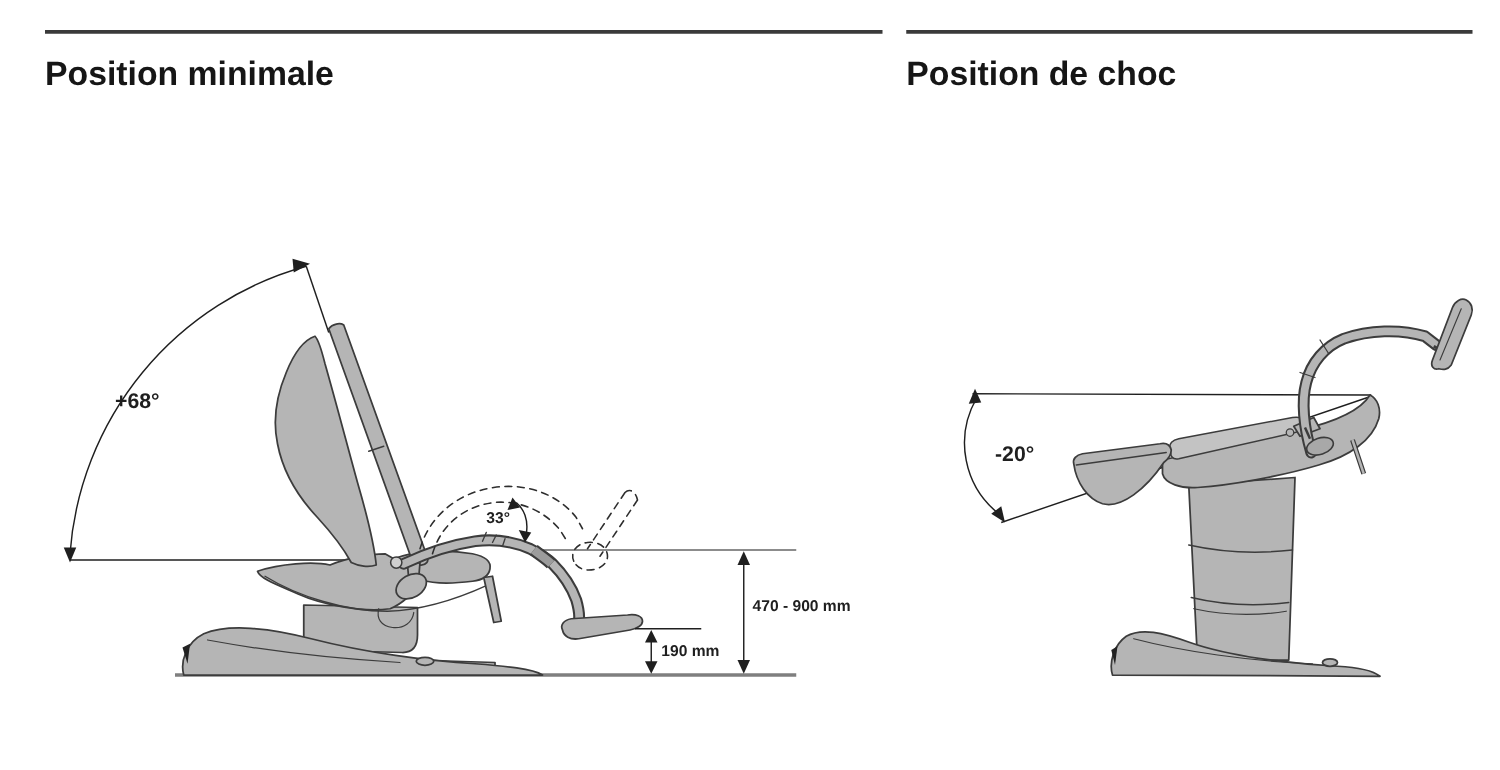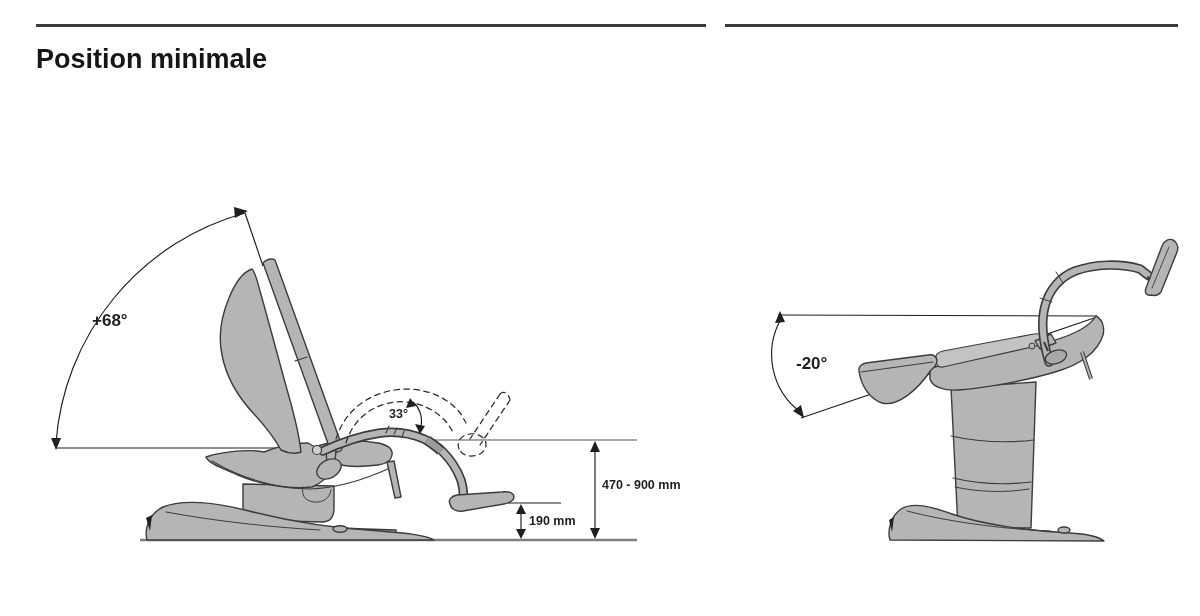--- a/index.html
+++ b/index.html
@@ -28,20 +28,21 @@
   .sleeve-in{stroke:#9c9c9c;stroke-width:6.8;fill:none;stroke-linecap:butt;}
 </style>
 </head>
 <body>
 
 <div id="page">
 
   <div class="rule left"></div>
   <div class="rule right"></div>
   <div class="title left">Position minimale</div>
+  <div class="title right">Position de choc</div>
 
   <svg width="1200" height="616" viewBox="0 0 1200 616">
 
     <g>
 
       <line x1="427" y1="440" x2="637" y2="440" stroke="#8c8c8c" stroke-width="1.7"></line>
       <line x1="140" y1="540" x2="637" y2="540" stroke="#7f7f7f" stroke-width="2.7"></line>
       <line x1="56" y1="448" x2="312" y2="448" class="ann"></line>
 
       <path d="M245,213 A258,258 0 0 0 56,443" class="ann" stroke-width="1.25"></path>

